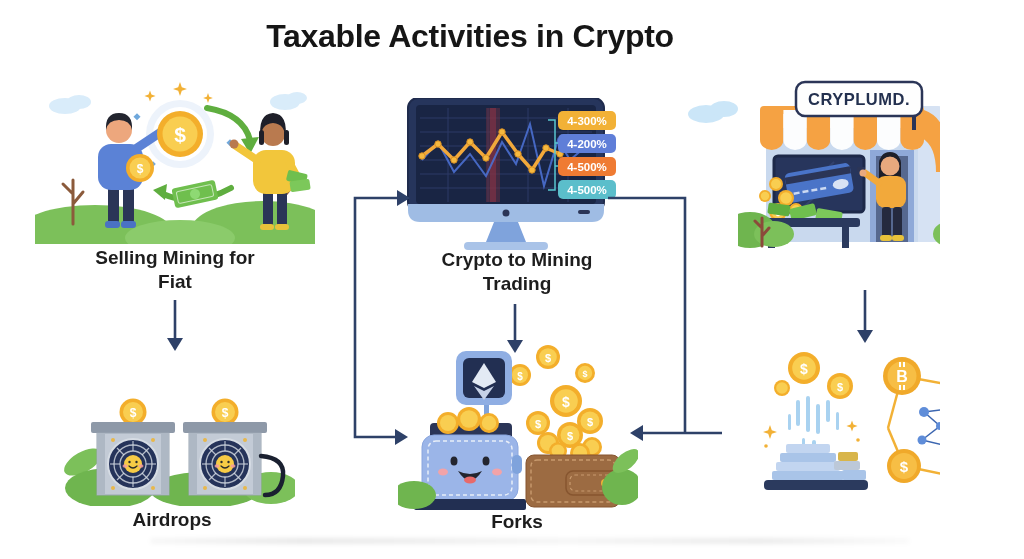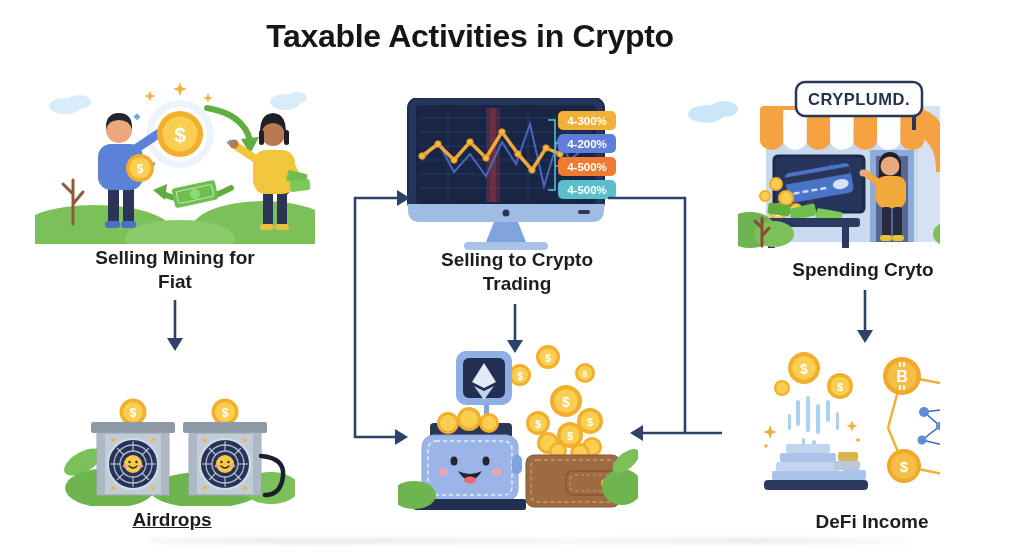--- a/index.html
+++ b/index.html
@@ -6,21 +6,21 @@
   .canvas { position:relative; width:940px; height:559px; background:#FFFFFF;
             font-family:"Liberation Sans", sans-serif; overflow:hidden; }
   .title { position:absolute; top:18px; left:0; width:100%; text-align:center;
            font-size:32px; font-weight:800; color:#161616; letter-spacing:-0.3px; }
   .label { position:absolute; text-align:center; font-size:19px; font-weight:700;
            color:#1D1D1D; line-height:1.28; white-space:pre-line; }
   .lbl-selling  { left:55px;  top:246px; width:240px; }
   .lbl-trading  { left:407px; top:248px; width:220px; }
   .lbl-spending { left:753px; top:258px; width:220px; }
   .lbl-mining   { left:32px;  top:376px; width:280px; }
-  .lbl-airdrops { left:92px;  top:508px; width:160px;text-decoration:underline; }
+  .lbl-airdrops { left:92px;  top:508px; width:160px; }
   .lbl-forks    { left:447px; top:510px; width:140px; }
   .lbl-defi     { left:792px; top:510px; width:160px; }
   .illus { position:absolute; }
   #arrows { position:absolute; left:0; top:0; width:1024px; height:559px; }
   .smudge { position:absolute; left:150px; top:538px; width:760px; height:6px;
             background:linear-gradient(90deg, rgba(0,0,0,0.03), rgba(0,0,0,0.09) 20%, rgba(0,0,0,0.04) 55%, rgba(0,0,0,0.08) 80%, rgba(0,0,0,0.02));
             border-radius:3px; filter:blur(2px); }
   svg text { font-family:"Liberation Sans", sans-serif; }
 </style>
 </head>
@@ -522,20 +522,19 @@
       <polygon points="515,353 507,340 523,340"></polygon>
       <polygon points="865,343 857,330 873,330"></polygon>
       <polygon points="410,198 397,190 397,206"></polygon>
       <polygon points="408,437 395,429 395,445"></polygon>
       <polygon points="630,433 643,425 643,441"></polygon>
     </g>
   </svg>
 
   <div class="label lbl-selling">Selling Mining for
 Fiat</div>
-  <div class="label lbl-trading">Selling to Crypto
+  <div class="label lbl-trading">Crypto to Mining
 Trading</div>
-  <div class="label lbl-spending">Spending Cryto</div>
   <div class="label lbl-airdrops">Airdrops</div>
-  <div class="label lbl-defi">DeFi Income</div>
+  <div class="label lbl-forks">Forks</div>
 
   <div class="smudge"></div>
 </div>
 
 </body></html>

